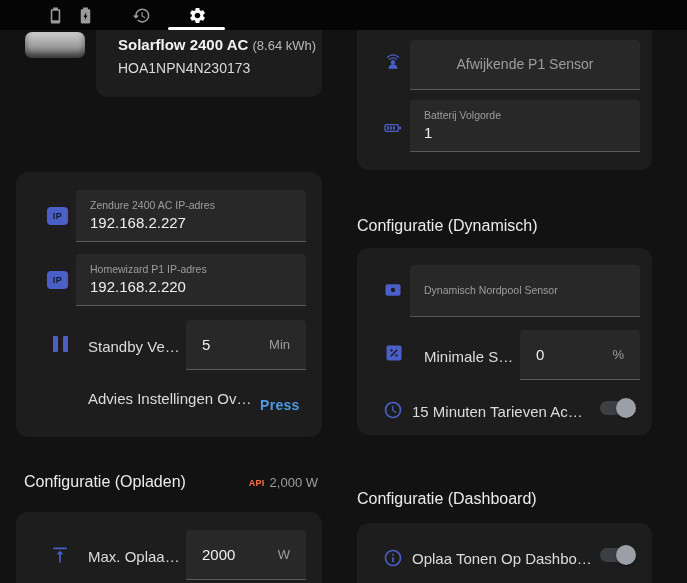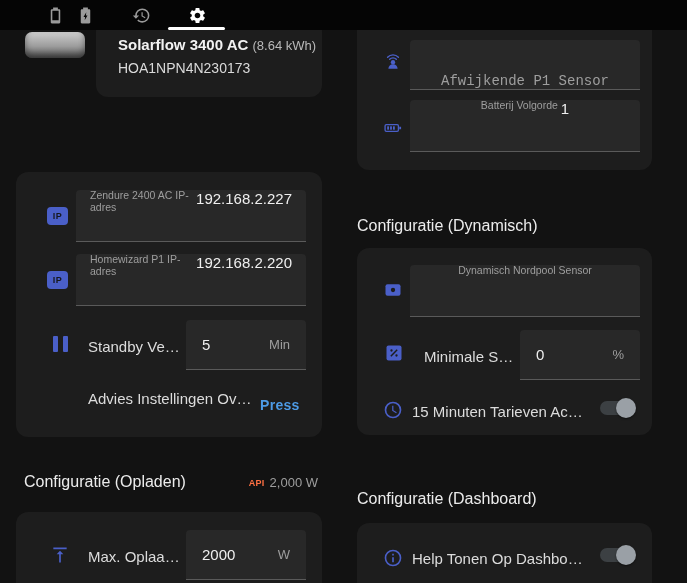--- a/index.html
+++ b/index.html
@@ -29,26 +29,26 @@
   .card{position:absolute;background:var(--card);border-radius:12px;}
   .heading{position:absolute;font-size:16px;font-weight:500;color:#ececec;}
   .heading-row{position:absolute;display:flex;justify-content:space-between;align-items:baseline;}
   .heading-row .htext{font-size:16px;font-weight:500;color:#ececec;}
   .meta{font-size:13px;color:#9e9e9e;}
   .api-badge{color:#ff7043;font-size:9px;font-weight:bold;letter-spacing:.3px;margin-right:5px;vertical-align:1px;}
   
   .field{
     position:absolute;background:var(--field);
     border-radius:4px 4px 0 0;border-bottom:1px solid #5a5a5a;
-    display:flex;flex-direction:row;justify-content:center;gap:3px;
+    display:flex;flex-direction:column;justify-content:center;gap:3px;
     padding:0 14px;cursor:text;
   }
   .flabel{font-size:10.5px;color:var(--label);line-height:1.1;}
   .fvalue{font-size:15px;color:#efefef;line-height:1.15;}
-  .field.center{flex-direction:row;align-items:flex-end;font-family:Liberation Mono, monospace;}
+  .field.center{flex-direction:row;align-items:center;}
   .field.center .flabel{font-size:14px;}
   .field.num{flex-direction:row;align-items:center;justify-content:space-between;padding:0 16px;}
   .nvalue{font-size:15px;color:#efefef;}
   .nsuffix{font-size:13px;color:var(--label);}
   .rowlabel{position:absolute;font-size:15px;color:#dcdcdc;white-space:nowrap;}
   .press-btn{position:absolute;font-size:14px;font-weight:bold;color:var(--link);letter-spacing:.3px;cursor:pointer;background:none;border:none;font-family:inherit;}
   
   .aicon{position:absolute;width:20px;height:20px;color:var(--accent);}
   .aicon svg{width:20px;height:20px;fill:currentColor;}
   .ipicon{
@@ -100,21 +100,21 @@
           <path d="M19.14,12.94c0.04-0.3,0.06-0.61,0.06-0.94c0-0.32-0.02-0.64-0.07-0.94l2.03-1.58c0.18-0.14,0.23-0.41,0.12-0.61 l-1.92-3.32c-0.12-0.22-0.37-0.29-0.59-0.22l-2.39,0.96c-0.5-0.38-1.03-0.7-1.62-0.94L14.4,2.81c-0.04-0.24-0.24-0.41-0.48-0.41 h-3.84c-0.24,0-0.43,0.17-0.47,0.41L9.25,5.35C8.66,5.59,8.12,5.92,7.63,6.29L5.24,5.33c-0.22-0.08-0.47,0-0.59,0.22L2.74,8.87 C2.62,9.08,2.66,9.34,2.86,9.48l2.03,1.58C4.84,11.36,4.8,11.69,4.8,12s0.02,0.64,0.07,0.94l-2.03,1.58 c-0.18,0.14-0.23,0.41-0.12,0.61l1.92,3.32c0.12,0.22,0.37,0.29,0.59,0.22l2.39-0.96c0.5,0.38,1.03,0.7,1.62,0.94l0.36,2.54 c0.05,0.24,0.24,0.41,0.48,0.41h3.84c0.24,0,0.44-0.17,0.47-0.41l0.36-2.54c0.59-0.24,1.13-0.56,1.62-0.94l2.39,0.96 c0.22,0.08,0.47,0,0.59-0.22l1.92-3.32c0.12-0.22,0.07-0.47-0.12-0.61L19.14,12.94z M12,15.6c-1.98,0-3.6-1.62-3.6-3.6 s1.62-3.6,3.6-3.6s3.6,1.62,3.6,3.6S13.98,15.6,12,15.6z"></path>
         </svg>
     </div>
     <div class="tab-underline"></div>
   </div>
 
   <div class="device-img"></div>
 
   <section class="card" style="left:96px;top:20px;width:226px;height:77px">
     <div class="dev-name">
-      <span>Solarflow 3400 AC</span>
+      <span>Solarflow 2400 AC</span>
       <span class="dev-cap">(8.64 kWh)</span>
     </div>
     <div class="dev-serial">HOA1NPN4N230173</div>
   </section>
 
   <section class="card" style="left:357px;top:18px;width:295px;height:152px">
     <div class="aicon" style="left:26px;top:35px">
       <svg viewBox="0 0 24 24">
           <circle cx="12" cy="11" r="2.6"></circle>
           <path d="M6.5,19c0-3 2.5-5.5 5.5-5.5s5.5,2.5 5.5,5.5Z"></path>
@@ -232,19 +232,19 @@
   </section>
 
   <div class="heading" style="left:357px;top:490px">Configuratie (Dashboard)</div>
 
   <section class="card" style="left:357px;top:523px;width:295px;height:90px">
     <div class="aicon" style="left:26px;top:25px">
       <svg viewBox="0 0 24 24">
           <path d="M11,9H13V7H11M12,20C7.59,20 4,16.41 4,12C4,7.59 7.59,4 12,4C16.41,4 20,7.59 20,12C20,16.41 16.41,20 12,20M12,2A10,10 0 0,0 2,12A10,10 0 0,0 12,22A10,10 0 0,0 22,12A10,10 0 0,0 12,2M11,17H13V11H11V17Z"></path>
         </svg>
     </div>
-    <div class="rowlabel" style="left:55px;top:27px">Help Tonen Op Dashbo…</div>
+    <div class="rowlabel" style="left:55px;top:27px">Oplaa Tonen Op Dashbo…</div>
     <div class="toggle" style="left:243px;top:25px">
       <div class="thumb"></div>
     </div>
   </section>
 
 </div>
 
 </body></html>

